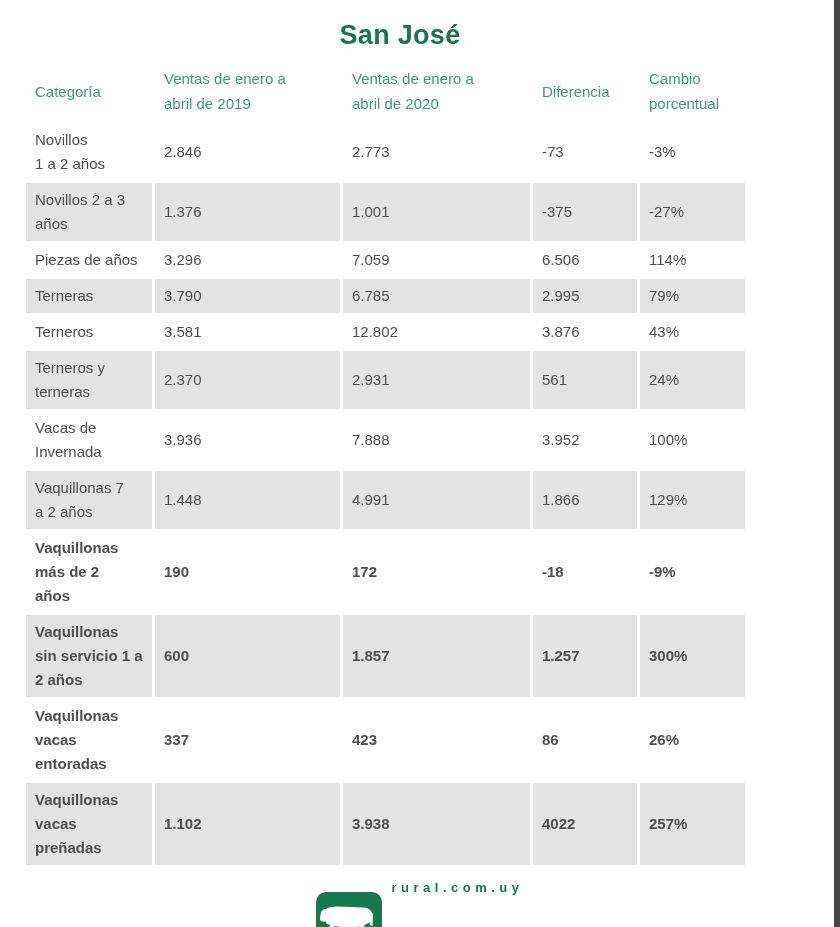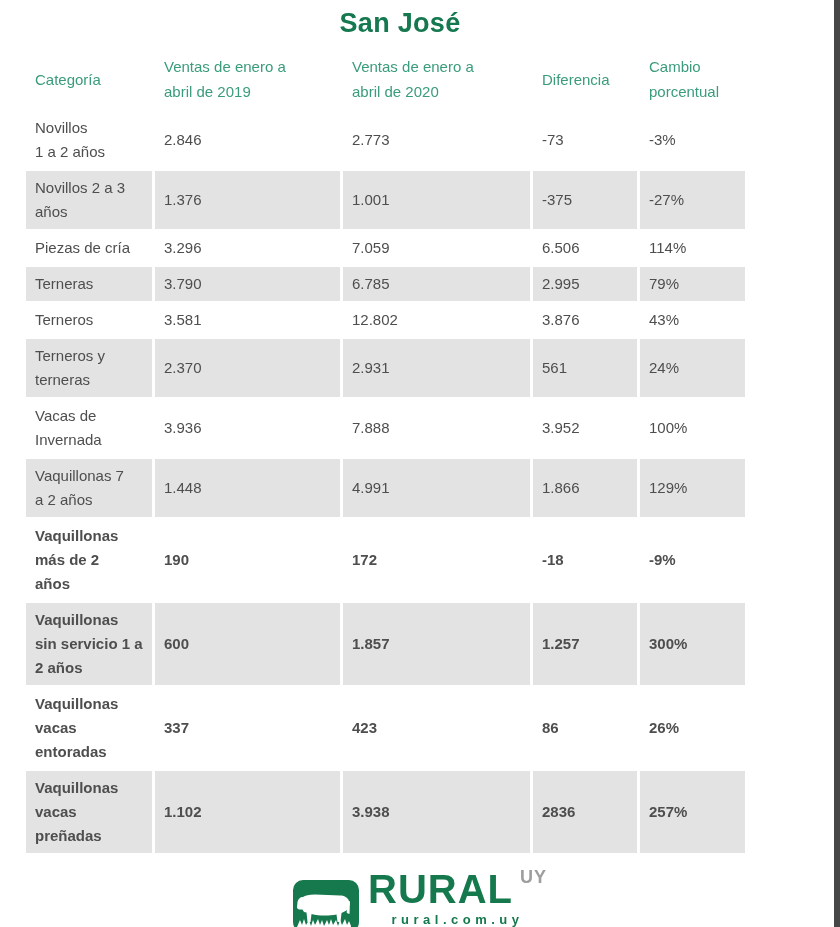--- a/index.html
+++ b/index.html
@@ -10,21 +10,21 @@
     position:relative;
     overflow:hidden;
   }
   .page-title {
     width:800px;
     text-align:center;
     font-size:27px;
     font-weight:bold;
     color:#15784e;
     letter-spacing:0.3px;
-    margin:8px 0 10px 0;
+    margin:20px 0 10px 0;
   }
   .sales-table {
     margin-left:26px;
     width:719px;
     display:grid;
     grid-template-columns:126px 185px 187px 104px 105px;
     column-gap:3px;
     row-gap:2px;
   }
   .t-row { display:contents; }
@@ -116,21 +116,21 @@
   <div class="t-row">
     <div class="cell h2 gray">Novillos 2 a 3
 años</div>
     <div class="cell h2 gray">1.376</div>
     <div class="cell h2 gray">1.001</div>
     <div class="cell h2 gray">-375</div>
     <div class="cell h2 gray">-27%</div>
   </div>
 
   <div class="t-row">
-    <div class="cell h1">Piezas de cría</div>
+    <div class="cell h1">Piezas de años</div>
     <div class="cell h1">3.296</div>
     <div class="cell h1">7.059</div>
     <div class="cell h1">6.506</div>
     <div class="cell h1">114%</div>
   </div>
 
   <div class="t-row">
     <div class="cell h1 gray">Terneras</div>
     <div class="cell h1 gray">3.790</div>
     <div class="cell h1 gray">6.785</div>
@@ -202,37 +202,33 @@
     <div class="cell h3">86</div>
     <div class="cell h3">26%</div>
   </div>
 
   <div class="t-row">
     <div class="cell h3 gray">Vaquillonas
 vacas
 preñadas</div>
     <div class="cell h3 gray">1.102</div>
     <div class="cell h3 gray">3.938</div>
-    <div class="cell h3 gray">2836</div>
+    <div class="cell h3 gray">4022</div>
     <div class="cell h3 gray">257%</div>
   </div>
 
 </div>
 
 <div class="brand-footer">
   <div class="logo-row">
     <svg class="cow-badge" width="66" height="52" viewBox="0 0 66 52">
       <rect x="0" y="0" width="66" height="52" rx="10" fill="#15794d"></rect>
       <path fill="#ffffff" d="M10 17 C7 17 5 19 4.5 22 L4 27 C4 28.5 5 29.5 6.5 29.5 L9.5 29.5 L11 32 L13.5 32.5 L14.5 42 L17.5 42 L18.5 34 C26 36 36 36 43.5 34.5 L44.5 42 L47.5 42 L48.5 33 L52.5 31 C55.5 29 57 25 56 21 C55 17.5 51 15.5 47 15.5 L22 14.5 C16 14.5 12 15.5 10 17 Z"></path>
       <path fill="#ffffff" d="M53.5 20 L57 21.5 L56.5 34 L53.8 33 Z"></path>
       <path fill="#ffffff" d="M4 47 L7 40 L9 45 L11 39 L13 45 L16 40 L18 46 L20 40 L22 45 L25 39 L27 45 L29 40 L31 46 L34 40 L36 45 L38 39 L40 45 L43 40 L45 46 L47 40 L49 45 L52 39 L54 45 L56 41 L58 46 L58 47 Z"></path>
     </svg>
     <div class="brand-col">
-      <div class="brand-line">
-        <span class="brand-text">RURAL</span>
-        <span class="brand-sup">UY</span>
-      </div>
       <div class="site-text">rural.com.uy</div>
     </div>
   </div>
 </div>
 
 <div class="scrollbar"></div>
 
 </body></html>

